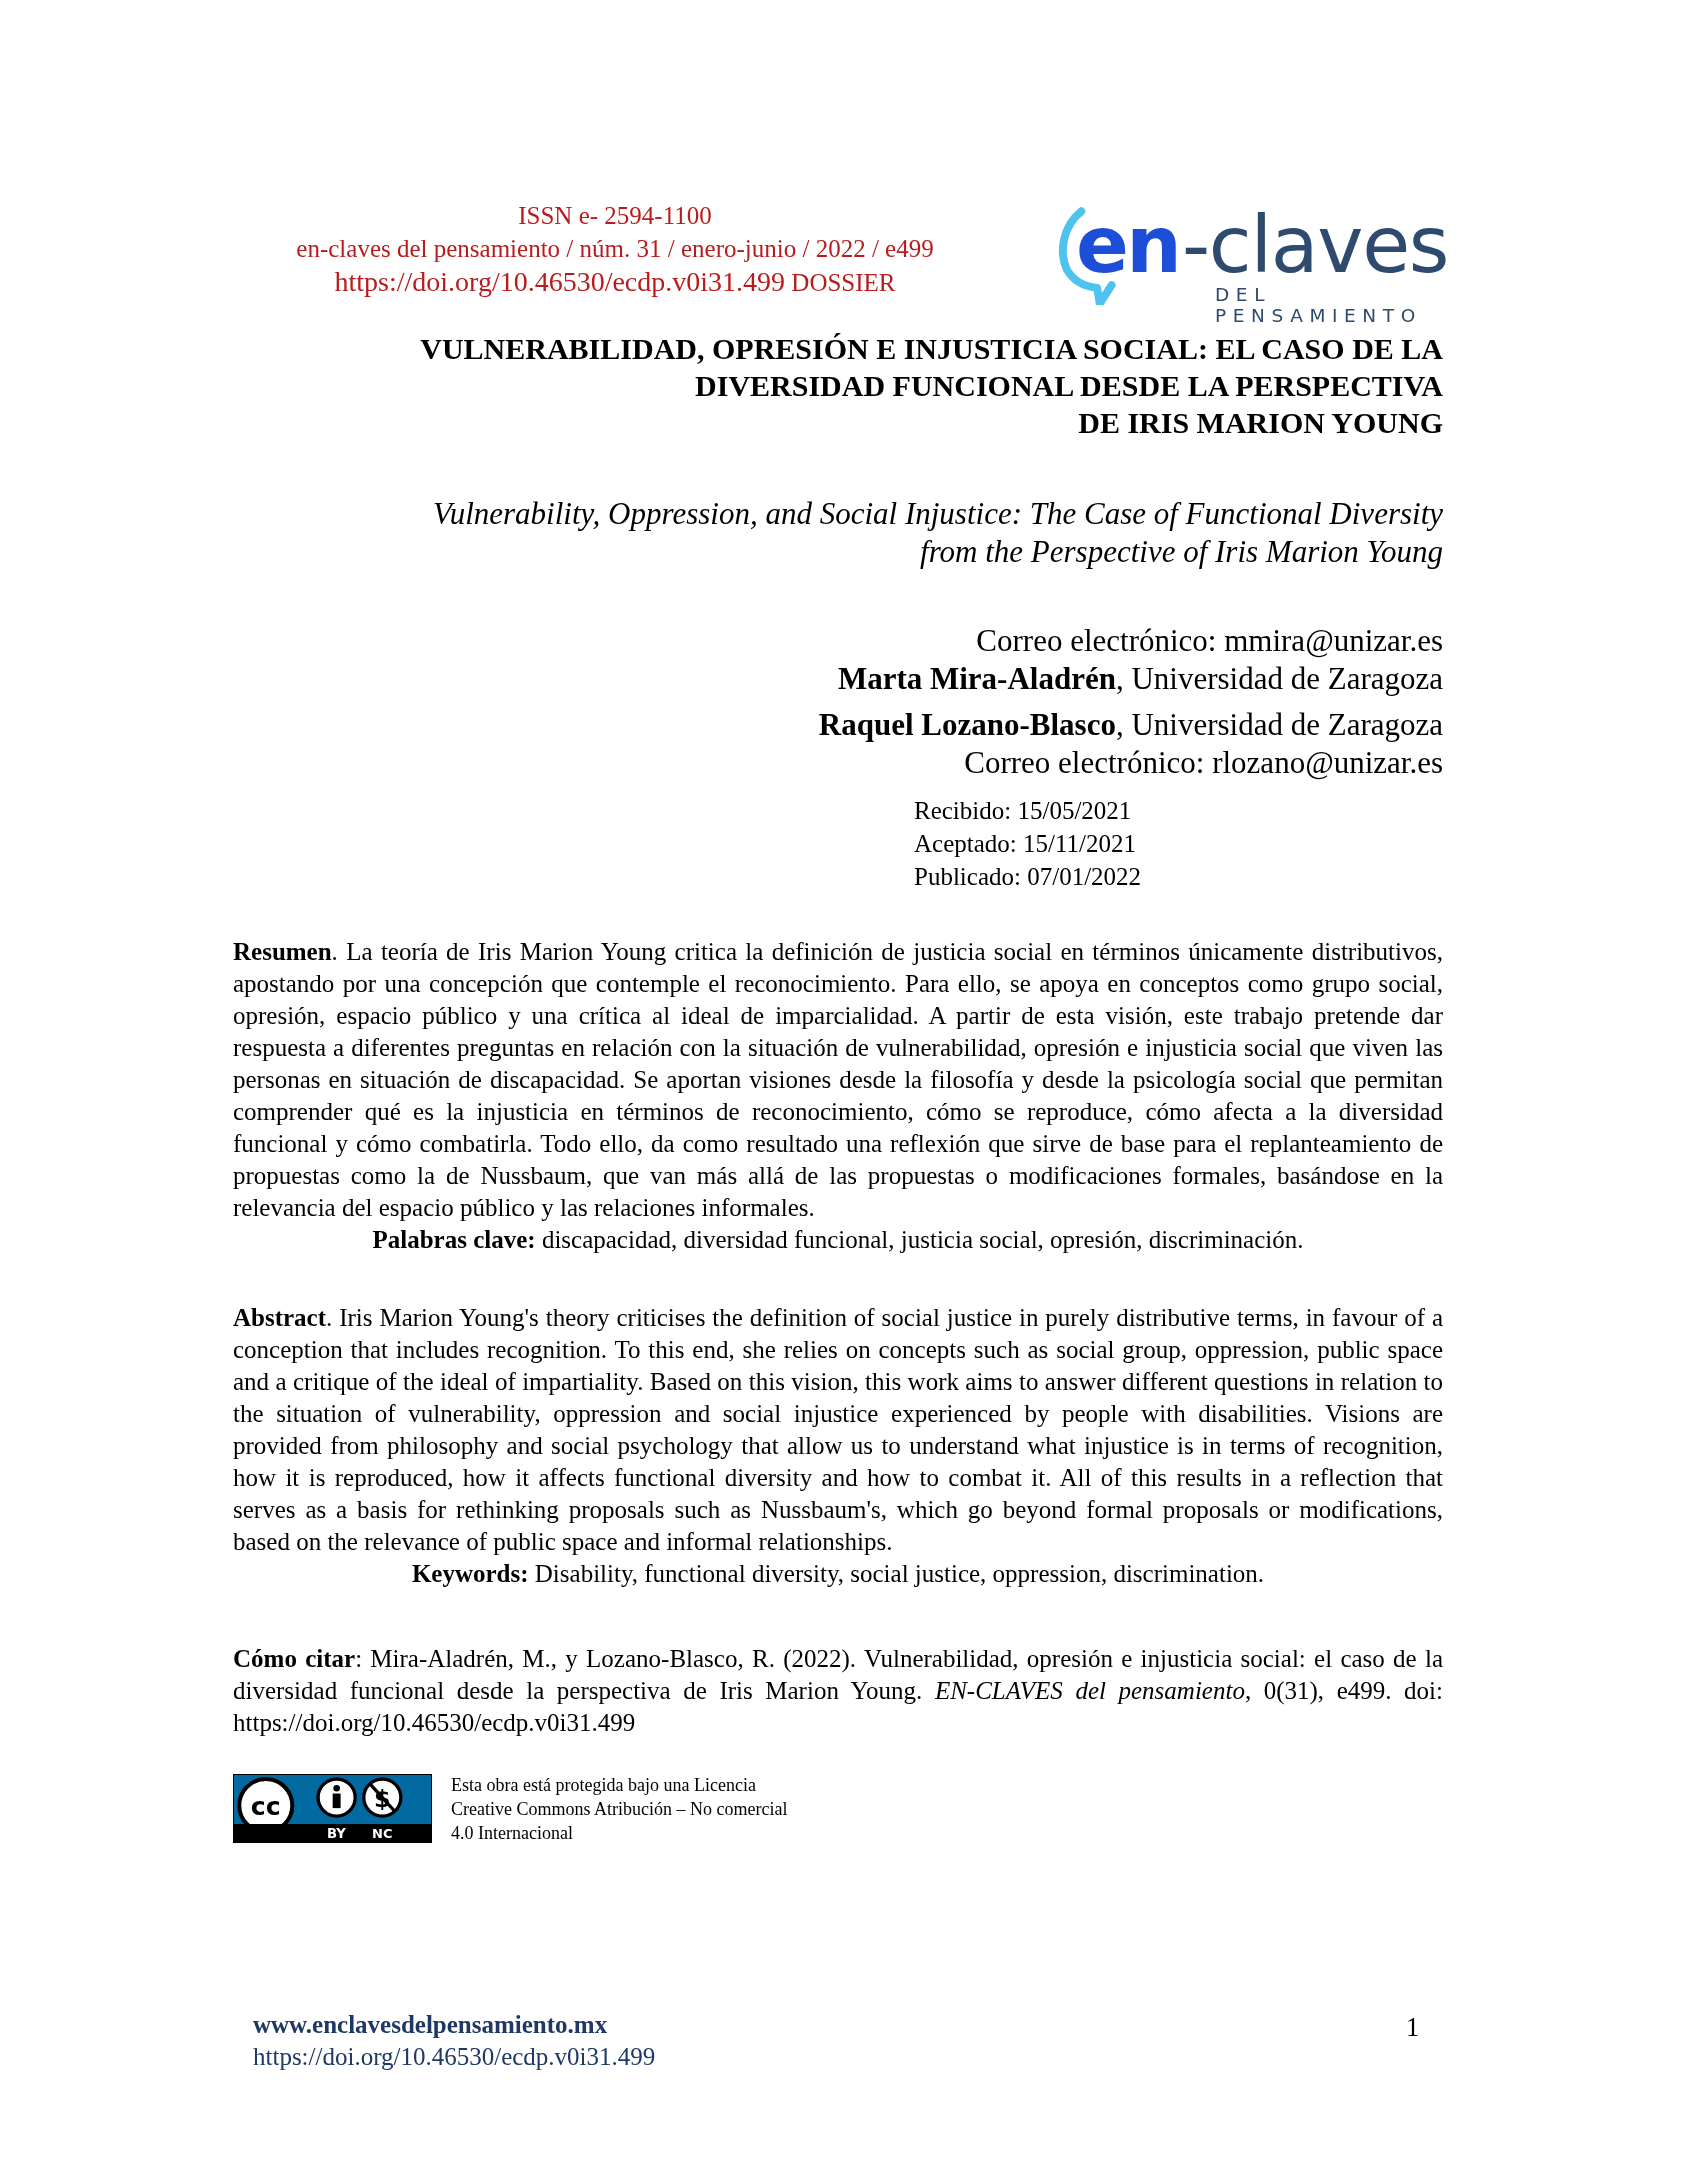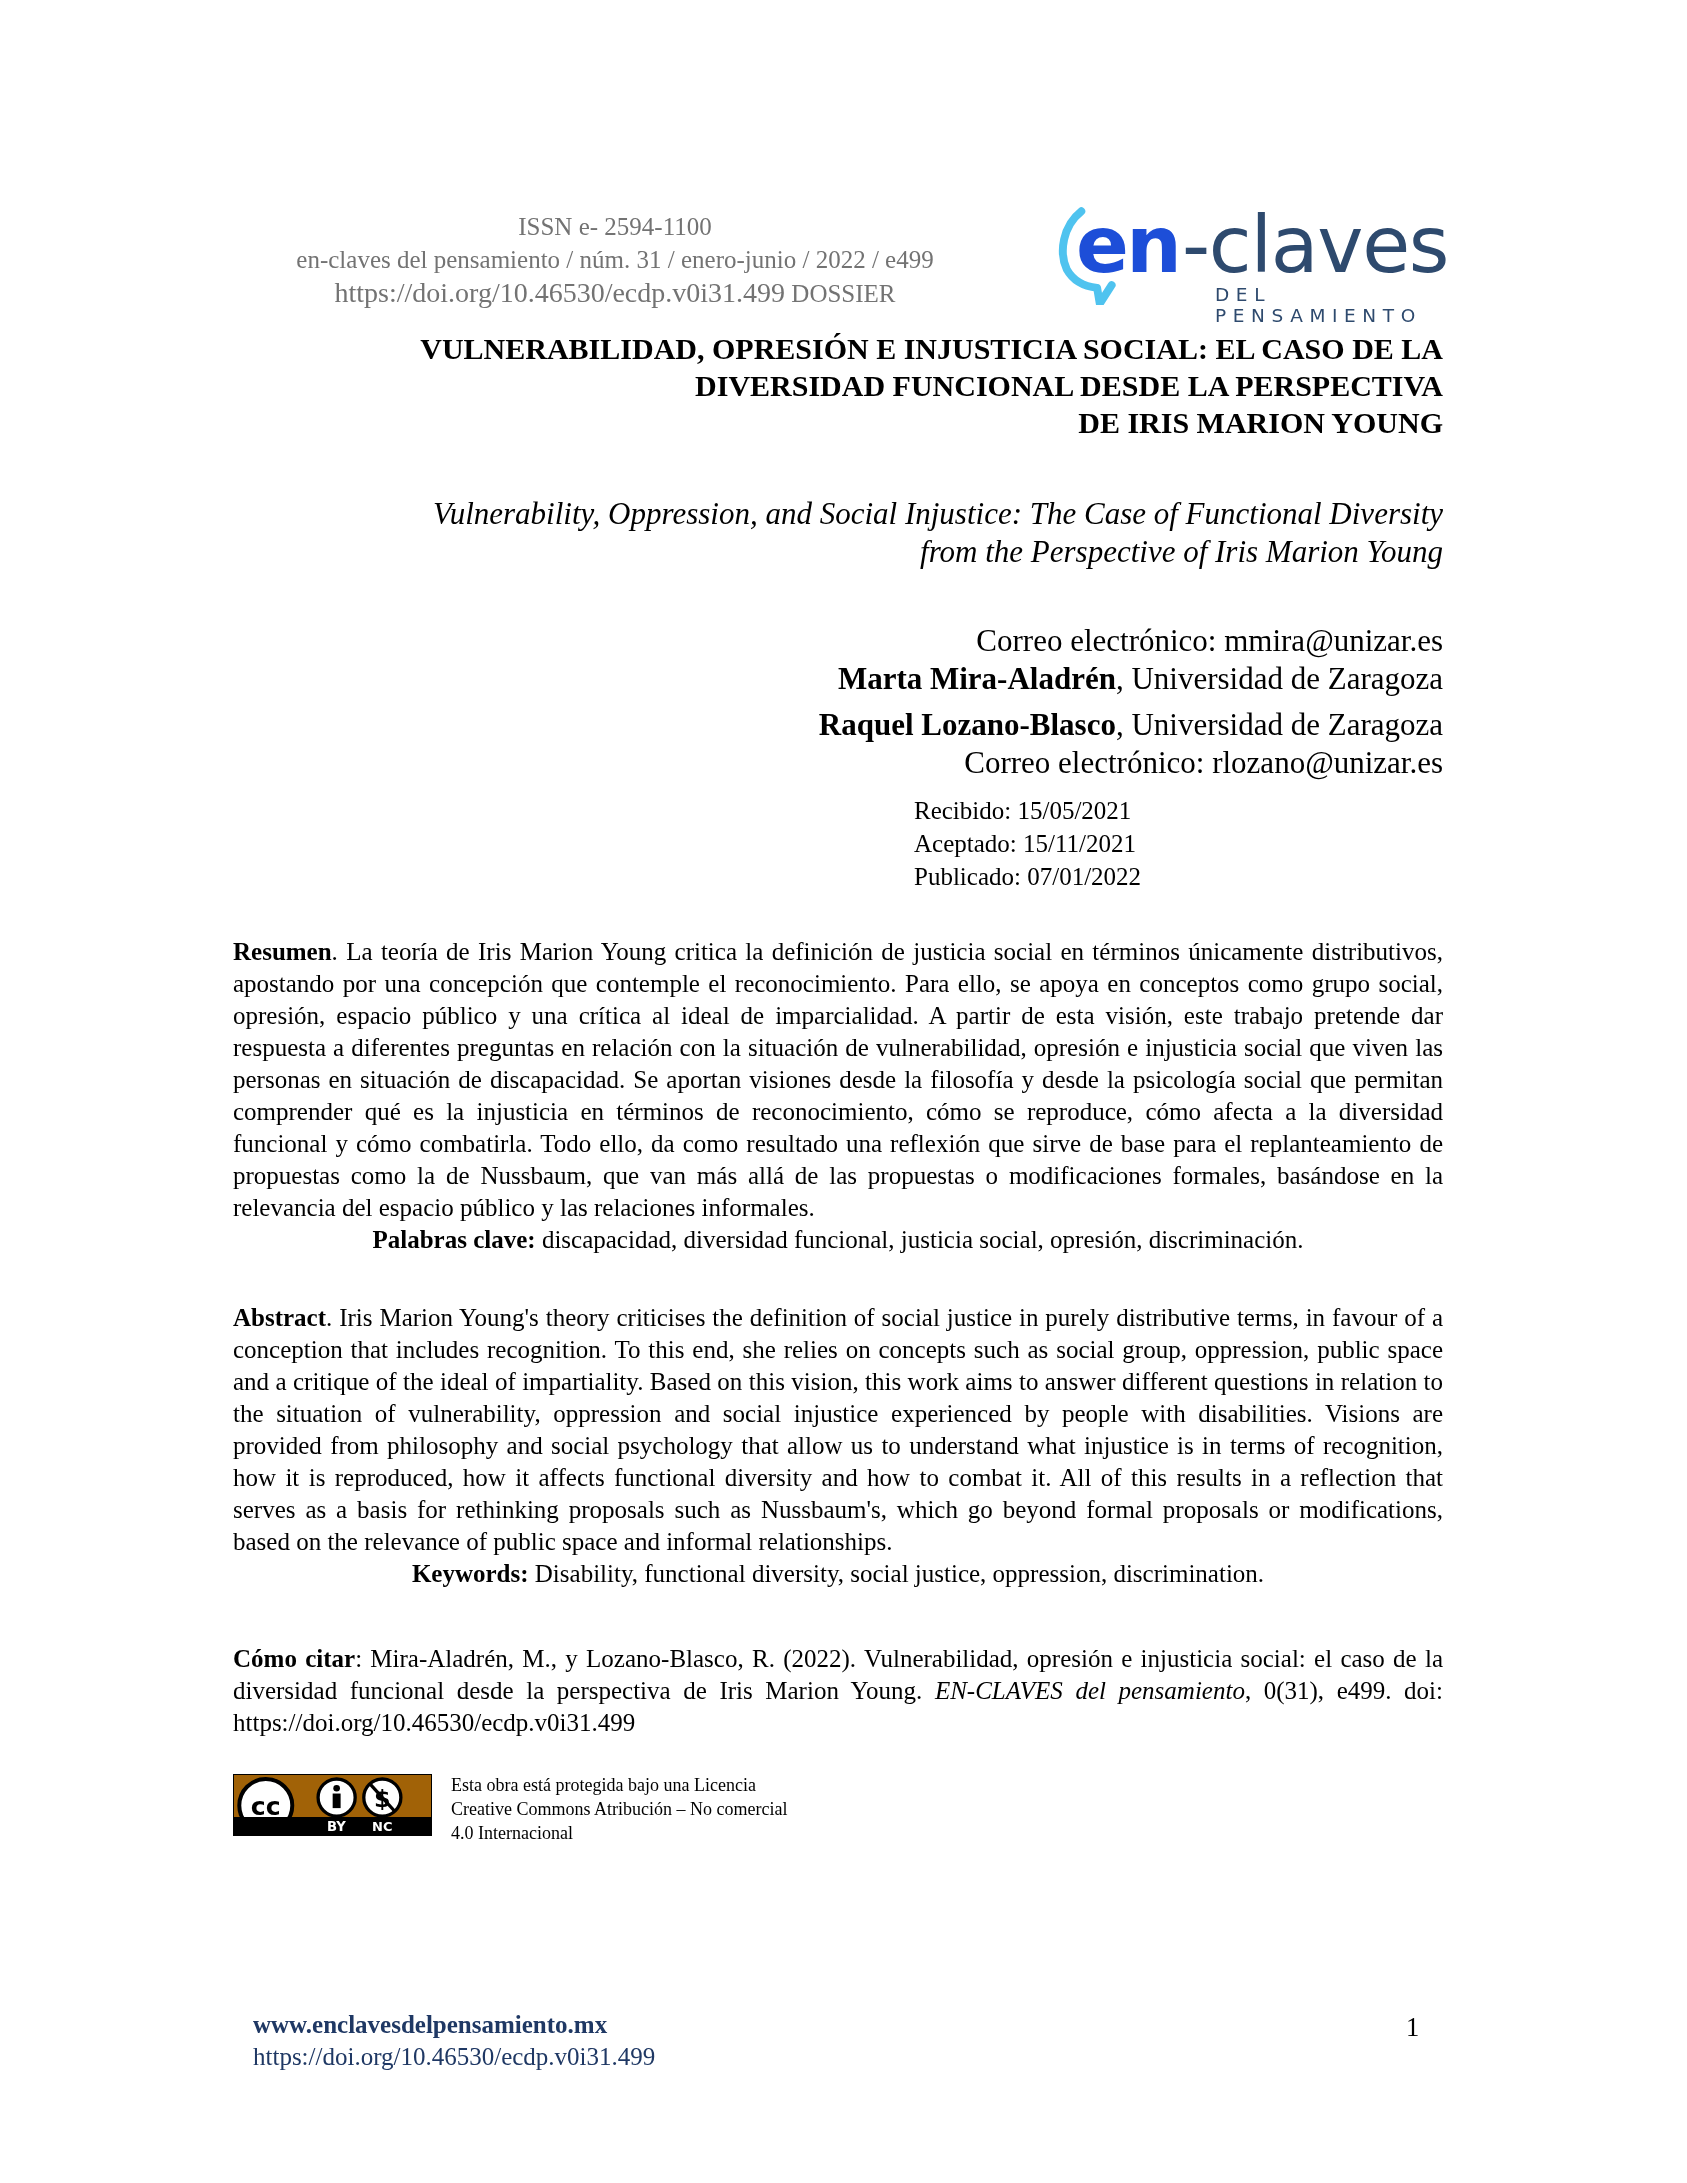--- a/index.html
+++ b/index.html
@@ -1,21 +1,21 @@
 <!DOCTYPE html>
 <html style="font-size:10.6px"><head>
 <meta charset="utf-8">
 <style>
   html, body { margin:0; padding:0; background:#ffffff; }
   body { width:1688px; height:2183px; position:relative; overflow:hidden;
          font-family:"Liberation Serif","DejaVu Serif",serif; color:#000; }
   .abs { position:absolute; }
 
   
-  .meta { left:251px; top:210px; width:728px; text-align:center; color:#737373;
+  .meta { left:251px; top:199px; width:728px; text-align:center; color:#b91c1c;
           font-size:25px; line-height:33px; }
   .meta .doi { font-size:28px; }
   .meta .dossier { font-size:25px; }
 
   
   .logo { left:1056px; top:199px; width:410px; height:106px; }
   .logo .en { position:absolute; left:20px; top:0px; font-family:"DejaVu Sans",sans-serif;
               font-weight:bold; font-size:78px; color:#1d4ed8; letter-spacing:-2.6px; line-height:93px; }
   .logo .claves { position:absolute; left:126px; top:0px; font-family:"DejaVu Sans",sans-serif;
                   font-size:78px; color:#2e4a6e; letter-spacing:-1.3px; line-height:93px; }
@@ -35,21 +35,21 @@
 
   .body { left:233px; width:1210px; font-size:25px; line-height:32px; text-align:justify; }
   .resumen { top:936px; }
   .abstract { top:1302px; }
   .cite { top:1643px; }
   .kw { text-align:center; }
   b { font-weight:bold; }
   i { font-style:italic; }
 
   .license { left:233px; top:1774px; }
-  .cc-badge { position:absolute; left:0; top:0; width:199px; height:62px; background:#a16207;
+  .cc-badge { position:absolute; left:0; top:0; width:199px; height:69px; background:#0369a1;
               border:1.3px solid #000; box-sizing:border-box; }
   .cc-badge .bottom { position:absolute; left:0; right:0; bottom:0; height:18.5px; background:#000; }
   .cc-badge .by { position:absolute; left:93px; bottom:1.3px; color:#fff; font-family:"DejaVu Sans",sans-serif; font-size:13.2px; font-weight:bold; }
   .cc-badge .nc { position:absolute; left:138px; bottom:1.3px; color:#fff; font-family:"DejaVu Sans",sans-serif; font-size:13px; font-weight:bold; }
   .license-text { position:absolute; left:218px; top:-1.3px; width:463px; font-size:18px; line-height:24px; }
 
   .footer { left:253px; top:2009px; color:#1f3864; font-size:25px; line-height:32px; }
   .footer .site { font-weight:bold; }
   .pagenum { left:1406px; top:2012px; font-size:26.5px; }
 </style>

